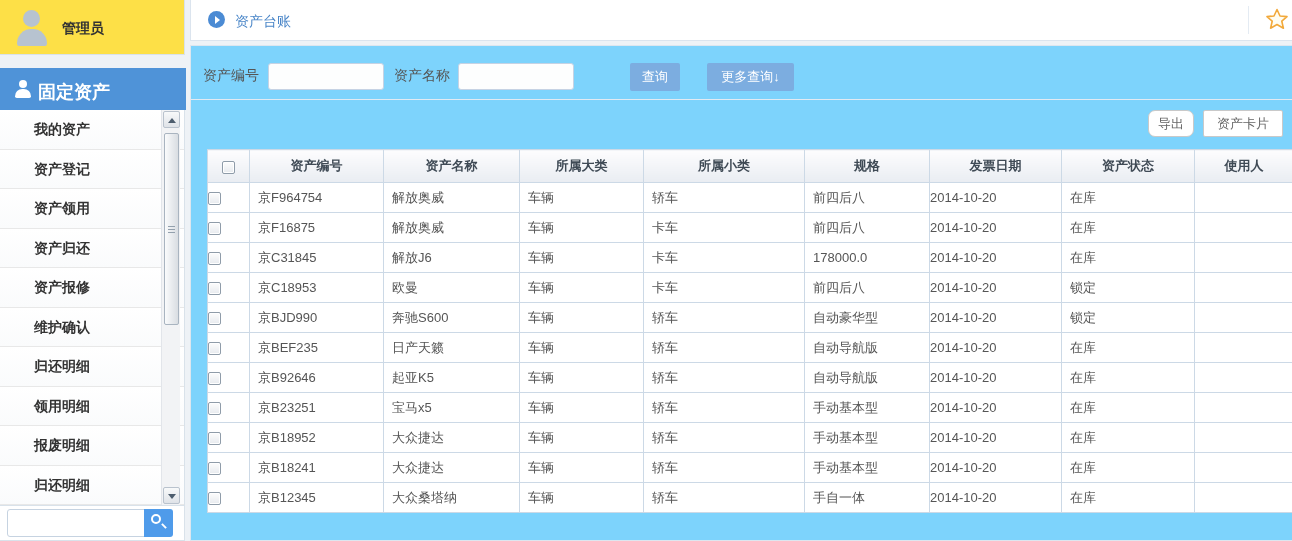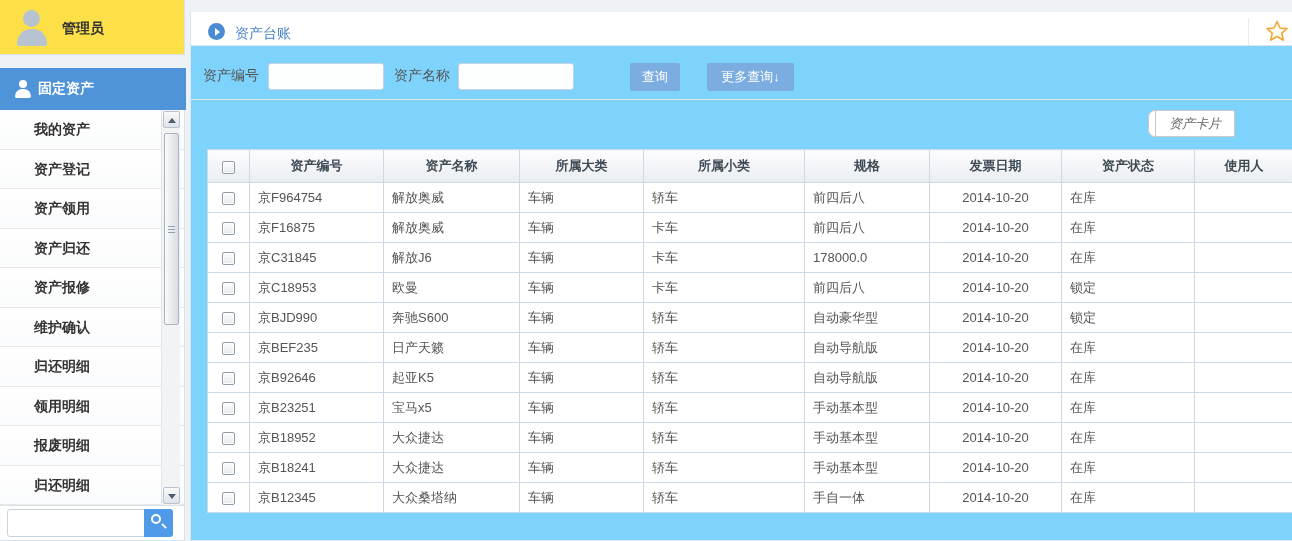--- a/index.html
+++ b/index.html
@@ -11,68 +11,68 @@
   .user-box { position:absolute; left:0; top:0; width:185px; height:55px; background:#fde047; border:1px solid #d9e2ea; border-left:none; border-top:none; }
   .avatar { position:absolute; left:12px; top:8px; width:40px; height:40px; }
   .avatar .head { position:absolute; left:11px; top:2px; width:17px; height:17px; border-radius:50%; background:#b7c3d0; }
   .avatar .body { position:absolute; left:5px; top:21px; width:30px; height:17px; border-radius:15px 15px 3px 3px; background:#b7c3d0; }
   .user-name { position:absolute; left:62px; top:20px; font-size:14px; font-weight:bold; color:#333; }
 
   .section-header { position:absolute; left:0; top:68px; width:186px; height:42px; background:#4f93d8; color:#fff; }
   .person-icon { position:absolute; left:14px; top:12px; width:18px; height:18px; }
   .person-icon .head { position:absolute; left:5px; top:0; width:8px; height:8px; border-radius:50%; background:#fff; }
   .person-icon .body { position:absolute; left:1px; top:9px; width:16px; height:9px; border-radius:8px 8px 2px 2px; background:#fff; }
-  .section-title { position:absolute; left:38px; top:12px; font-size:14px; font-weight:bold; }
+  .section-title { position:absolute; left:38px; top:12px; font-size:18px; font-weight:bold; }
 
   .menu { position:absolute; left:0; top:110px; width:185px; height:395px; background:#fff; border-right:1px solid #d9e2ea; overflow:hidden; }
   .menu-item { height:39.5px; line-height:39px; border-bottom:1px solid #e8e8e8; padding-left:34px; font-size:14px; font-weight:bold; color:#333; background:linear-gradient(#ffffff,#fafbfc); cursor:pointer; }
 
   
   .scrollbar { position:absolute; left:161px; top:110px; width:19px; height:395px; background:#f2f3f5; border-left:1px solid #e2e5ea; }
   .sb-btn { position:absolute; left:1px; width:17px; height:17px; background:linear-gradient(#f8f9fa,#dfe3e8); border:1px solid #b9c2cd; border-radius:2px; }
   .sb-up { top:1px; } .sb-down { bottom:1px; }
   .sb-arrow-up { position:absolute; left:4px; top:6px; width:0; height:0; border-left:4px solid transparent; border-right:4px solid transparent; border-bottom:5px solid #4d5d6e; }
   .sb-arrow-down { position:absolute; left:4px; top:6px; width:0; height:0; border-left:4px solid transparent; border-right:4px solid transparent; border-top:5px solid #4d5d6e; }
   .sb-thumb { position:absolute; left:2px; top:23px; width:15px; height:192px; background:linear-gradient(90deg,#fafbfc,#d9dde2); border:1px solid #a9b4c0; border-radius:2px; }
   .sb-grip { position:absolute; left:3px; top:92px; width:7px; height:7px; background:repeating-linear-gradient(#93a0ad 0 1px, transparent 1px 3px); }
 
   .side-search { position:absolute; left:0; top:505px; width:185px; height:36px; background:#fff; border:1px solid #d9e2ea; border-left:none; }
   .side-search input { position:absolute; left:7px; top:3px; width:138px; height:28px; border:1px solid #c6d3e1; border-radius:3px 0 0 3px; padding:0 6px; font-size:13px; outline:none; }
   .search-btn { position:absolute; left:144px; top:3px; width:29px; height:28px; background:#4f9bea; border:none; border-radius:0 3px 3px 0; cursor:pointer; }
   .mag { position:absolute; left:7px; top:5px; width:10px; height:10px; border:2px solid #fff; border-radius:50%; }
   .mag::after { content:""; position:absolute; left:8px; top:9px; width:6px; height:2px; background:#fff; transform:rotate(45deg); }
 
   
-  .page-header { position:absolute; left:190px; top:12px; width:1102px; height:41px; background:#fff; border:1px solid #dbe4ee; border-top:none; border-right:none; }
+  .page-header { position:absolute; left:190px; top:0; width:1102px; height:41px; background:#fff; border:1px solid #dbe4ee; border-top:none; border-right:none; }
   .circle-icon { position:absolute; left:17px; top:11px; width:17px; height:17px; border-radius:50%; background:#4b8bd4; }
   .circle-icon::after { content:""; position:absolute; left:7px; top:5px; width:0; height:0; border-top:4px solid transparent; border-bottom:4px solid transparent; border-left:5px solid #fff; }
   .page-title { position:absolute; left:44px; top:13px; font-size:14px; color:#4a86c8; }
   .hdr-divider { position:absolute; left:1057px; top:6px; width:1px; height:28px; background:#e4ebf3; }
   .star { position:absolute; left:1074px; top:7px; cursor:pointer; }
 
   .content-panel { position:absolute; left:190px; top:45px; width:1102px; height:496px; background:#7dd3fc; border:1px solid #dde6ef; border-right:none; }
 
   .filter-label { position:absolute; top:21px; font-size:14px; color:#555; }
   .lbl-no { left:12px; } .lbl-name { left:203px; }
   .filter-input { position:absolute; top:17px; width:116px; height:27px; border:1px solid #c6d3e4; border-radius:3px; background:#fdfefe; padding:0 6px; font-size:13px; outline:none; }
   .inp-no { left:77px; } .inp-name { left:267px; }
   .btn-blue { position:absolute; top:17px; height:28px; background:#7cade0; color:#fff; border:none; border-radius:2px; font-size:13px; cursor:pointer; font-family:inherit;margin-left:44px; }
   .btn-query { left:395px; width:50px; }
   .btn-more { left:472px; width:87px; }
   .filter-sep { position:absolute; left:0; top:53px; width:100%; border-top:1px solid #e2eaf2; }
 
   .btn-plain { position:absolute; top:64px; height:27px; background:#fff; border:1px solid #c9c9c9; border-radius:2px; color:#666; font-size:13px; cursor:pointer; font-family:inherit; }
   .btn-export { left:957px; width:46px;border-radius:7px; }
-  .btn-card { left:964px; width:80px;font-style:italic; }
+  .btn-card { left:1012px; width:80px; }
 
   .data-table { position:absolute; left:16px; top:103px; width:1086px; border-collapse:collapse; table-layout:fixed; }
   .data-table th, .data-table td { border:1px solid #ccd9e6; overflow:hidden; white-space:nowrap; }
   .data-table th { height:33px; background:linear-gradient(#fdfdfe,#e9edf2); font-size:13px; font-weight:bold; color:#3f4a55; text-align:center; }
   .data-table td { height:30px; background:#fff; font-size:13px; color:#555; padding:0 8px; text-align:left; }
-  .data-table td.c, .data-table th.c { text-align:center; padding:0; }
+  .data-table td.c, .data-table th.c { padding:0; }
   .cb { display:inline-block; width:13px; height:13px; border:1px solid #8f9ca9; border-radius:2px; background:linear-gradient(#fdfdfd,#e7eaee); box-shadow:inset 0 0 0 1px #fff; vertical-align:middle; cursor:pointer; }
 </style>
 </head>
 <body>
 
 <aside class="sidebar">
   <div class="user-box">
     <div class="avatar">
         <div class="head"></div>
         <div class="body"></div>

